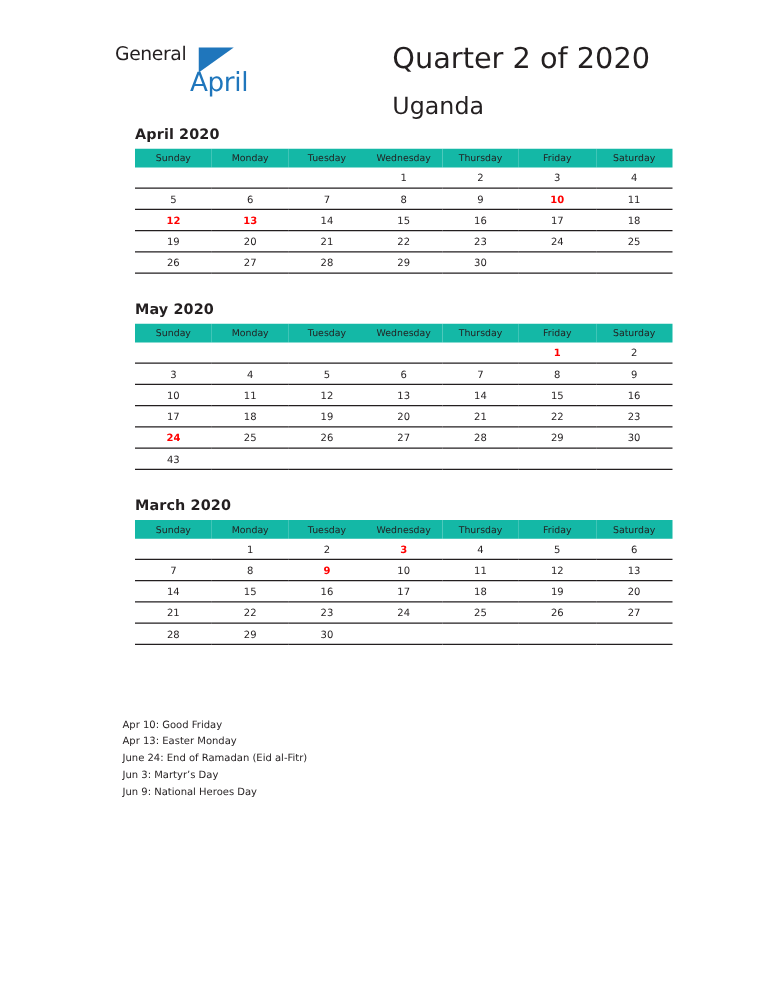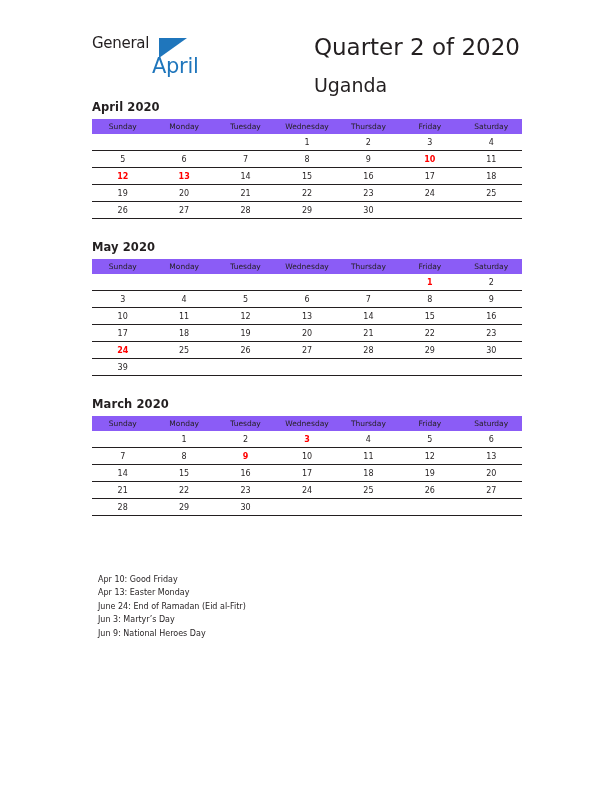--- a/index.html
+++ b/index.html
@@ -82,35 +82,36 @@
   
   .calendars {
     position: absolute;
     left: 92px;
     top: 100px;
     width: 430px;
   }
   .month-block {
     width: 430px;
     margin-bottom: 21px;
+    margin-left: 16px;
   }
   .month-title {
     font-size: 11.5px;
     font-weight: bold;
     color: #231f20;
     padding-bottom: 5px;
     letter-spacing: 0.1px;
   }
   table.month-grid {
     width: 430px;
     border-collapse: collapse;
     table-layout: fixed;
   }
   table.month-grid th {
-    background: #8b5cf6;
+    background: #14b8a6;
     font-size: 7.5px;
     font-weight: normal;
     color: #231f20;
     text-align: center;
     height: 15px;
     padding: 0;
     border: none;
   }
   table.month-grid td {
     font-size: 8px;
@@ -285,21 +286,21 @@
           <tr class="week-row">
             <td class="holiday">24</td>
             <td>25</td>
             <td>26</td>
             <td>27</td>
             <td>28</td>
             <td>29</td>
             <td>30</td>
           </tr>
           <tr class="week-row">
-            <td>39</td>
+            <td>43</td>
             <td class="empty"></td>
             <td class="empty"></td>
             <td class="empty"></td>
             <td class="empty"></td>
             <td class="empty"></td>
             <td class="empty"></td>
           </tr>
         </tbody>
       </table>
     </div>

